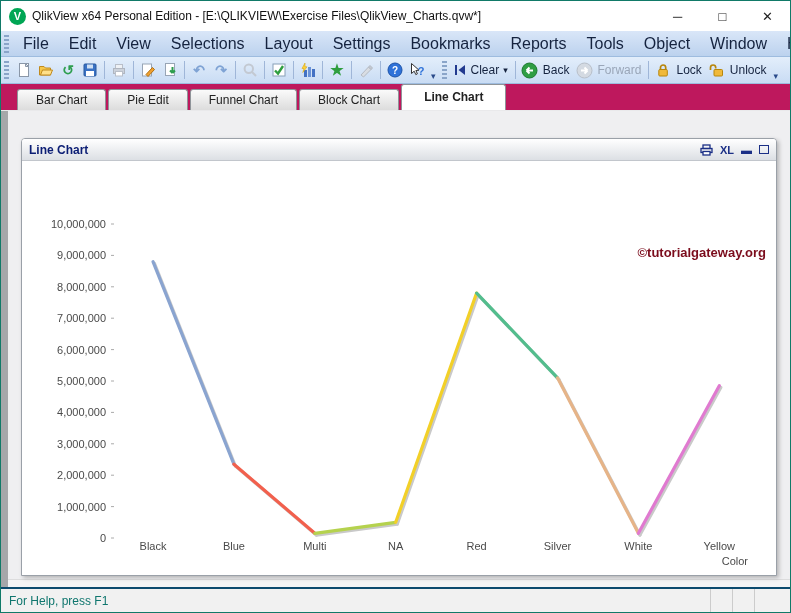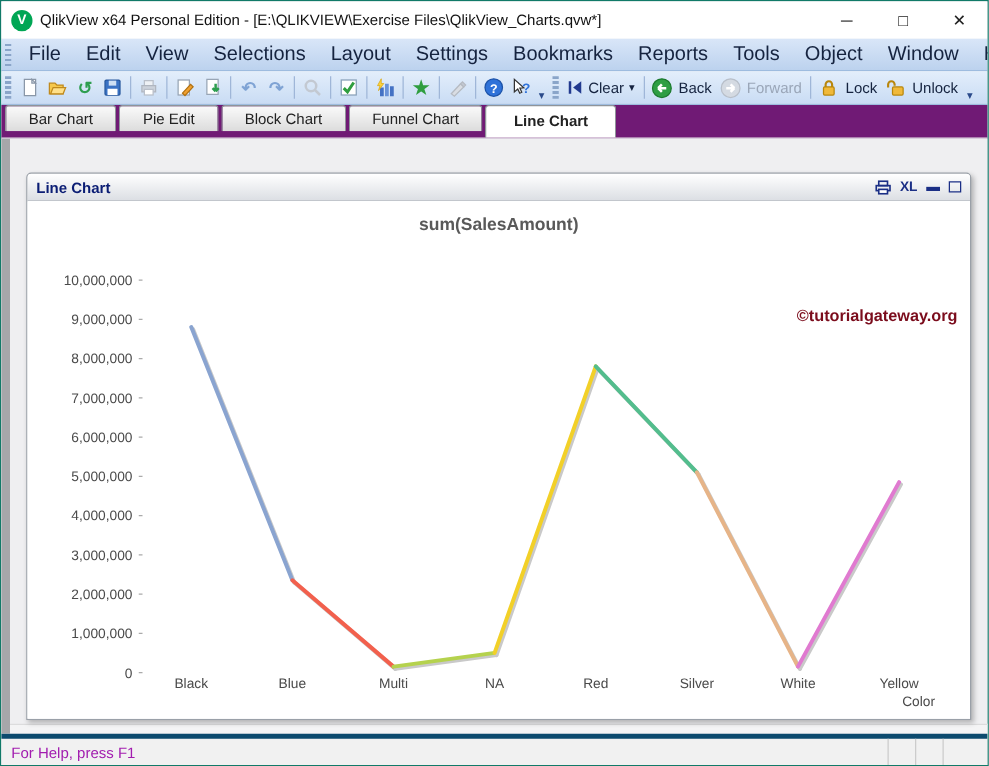--- a/index.html
+++ b/index.html
@@ -34,21 +34,21 @@
   .tbtn { width:22px; height:22px; display:flex; align-items:center; justify-content:center; }
   .tbtn svg { display:block; }
   .tsep { width:1px; height:18px; background:#9fb6d8; margin:0 3px; }
   .tlabel { color:#15233f; margin:0 4px 0 2px; white-space:nowrap; }
   .tlabel.disabled { color:#9aa6b8; }
   .caret { color:#15233f; font-size:9px; margin-right:4px; }
   .glyph { font-size:14px; font-weight:bold; }
   .overflow-btn { color:#2a4a8a; font-size:9px; margin:0 3px; align-self:flex-end; padding-bottom:2px;}
   
   .tabbar { position:absolute; left:0; top:83px; width:100%; height:27px;
-    background:#701a75; display:flex; padding-left:3px;
+    background:#be185d; display:flex; align-items:flex-end; padding-left:16px;
     border-bottom:1px solid #e9e9eb; }
   .tab { height:21px; line-height:20px; padding:0 18px; font-size:12px; color:#222;
     background:linear-gradient(#fafafa,#dcdcdc); border:1px solid #8f9499; border-bottom:none;
     border-radius:3px 3px 0 0; margin-right:2px; }
   .tab.active { height:26px; line-height:25px; background:#ffffff; font-weight:bold;
     position:relative; z-index:2; padding:0 22px; }
   
   .sheet { position:absolute; left:0; top:110px; width:100%; height:476px; background:#efeff1; }
   .sheet-left-strip { position:absolute; left:0; top:0; width:7px; height:100%; background:#a6a7aa; }
   
@@ -62,22 +62,22 @@
   .caption-icons { margin-left:auto; display:flex; align-items:center; gap:7px;
     color:#1b2f86; font-size:11px; font-weight:bold; }
   .cap-min { font-weight:bold; letter-spacing:0; }
   .cap-max { width:10px; height:9px; border:1.5px solid #1b2f86; display:inline-block; }
   .chart-body { position:relative; width:100%; height:414px; background:#fff; overflow:hidden; }
   .chart-title { position:absolute; left:0; right:0; top:10px; text-align:center;
     font-size:14px; font-weight:bold; color:#595959; }
   .watermark { position:absolute; right:10px; top:84px; font-size:13px; font-weight:bold; color:#7b0c1c;text-align:right; }
   
   .statusbar { position:absolute; left:0; top:586px; width:100%; height:25px;
-    background:#f1f1f1; border-top:4px solid #0c4a6e; display:flex; align-items:center;
-    font-size:12px; color:#a21caf; }
+    background:#f1f1f1; border-top:2px solid #0c4a6e; display:flex; align-items:center;
+    font-size:12px; color:#0f766e; }
   .status-left { padding-left:8px; flex:1; }
   .status-cell { border-left:1px solid #cccccc; height:100%; display:flex; align-items:center;
     padding:0 8px; }
   .status-cell.empty { width:22px; padding:0; }
   .status-grip { width:14px; height:100%; }
   .scrollstrip { position:absolute; left:7px; top:468px; width:784px; height:8px; background:#f4f4f5;
     border-top:1px solid #dcdcdd; }
 </style>
 </head>
 <body>
@@ -260,22 +260,22 @@
           <rect x="6" y="7.5" width="8.5" height="6.5" rx="1" fill="#f0b93a" stroke="#b8860b"></rect>
         </svg>
     </span>
     <span class="tlabel">Unlock</span>
     <span class="overflow-btn">▾</span>
   </div>
 
   <div class="tabbar" id="tabbar">
       <div class="tab">Bar Chart</div>
       <div class="tab">Pie Edit</div>
+      <div class="tab">Funnel Chart</div>
       <div class="tab">Block Chart</div>
-      <div class="tab">Funnel Chart</div>
       <div class="tab active">Line Chart</div>
     </div>
 
   <div class="sheet">
     <div class="sheet-left-strip"></div>
     <div class="scrollstrip"></div>
 
     <div class="chart-window">
       <div class="chart-caption">
         <span class="chart-caption-title">Line Chart</span>
@@ -284,21 +284,20 @@
               <rect x="3" y="1" width="7" height="3.5" fill="none" stroke="#1b2f86" stroke-width="1.3"></rect>
               <rect x="1" y="4.5" width="11" height="4" fill="none" stroke="#1b2f86" stroke-width="1.3"></rect>
               <rect x="3" y="7.5" width="7" height="3.5" fill="#fff" stroke="#1b2f86" stroke-width="1.3"></rect>
             </svg>
           <span>XL</span>
           <span class="cap-min">▬</span>
           <span class="cap-max"></span>
         </span>
       </div>
       <div class="chart-body">
-        <div class="chart-title">sum(SalesAmount)</div>
         <div class="watermark">©tutorialgateway.org</div>
         <svg id="plot" width="753" height="412" style="position:absolute;left:0;top:0;">
             <text x="84" y="381" text-anchor="end" font-size="11" fill="#4a4a4a" font-family="Liberation Sans, sans-serif">0</text>
             <line x1="89" y1="377" x2="92" y2="377" stroke="#aaaaaa" stroke-width="1"></line>
             <text x="84" y="349.6" text-anchor="end" font-size="11" fill="#4a4a4a" font-family="Liberation Sans, sans-serif">1,000,000</text>
             <line x1="89" y1="345.6" x2="92" y2="345.6" stroke="#aaaaaa" stroke-width="1"></line>
             <text x="84" y="318.2" text-anchor="end" font-size="11" fill="#4a4a4a" font-family="Liberation Sans, sans-serif">2,000,000</text>
             <line x1="89" y1="314.2" x2="92" y2="314.2" stroke="#aaaaaa" stroke-width="1"></line>
             <text x="84" y="286.8" text-anchor="end" font-size="11" fill="#4a4a4a" font-family="Liberation Sans, sans-serif">3,000,000</text>
             <line x1="89" y1="282.8" x2="92" y2="282.8" stroke="#aaaaaa" stroke-width="1"></line>

